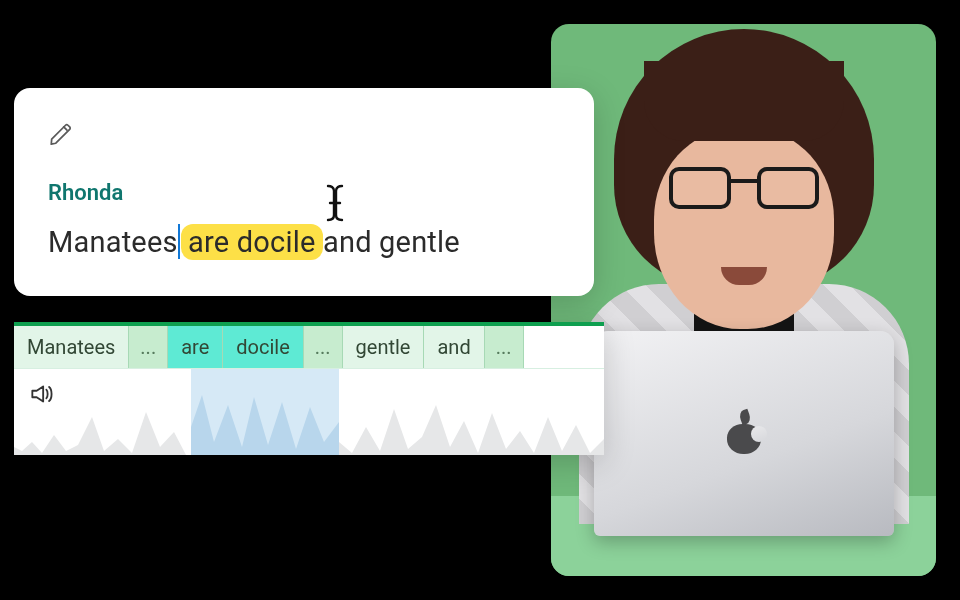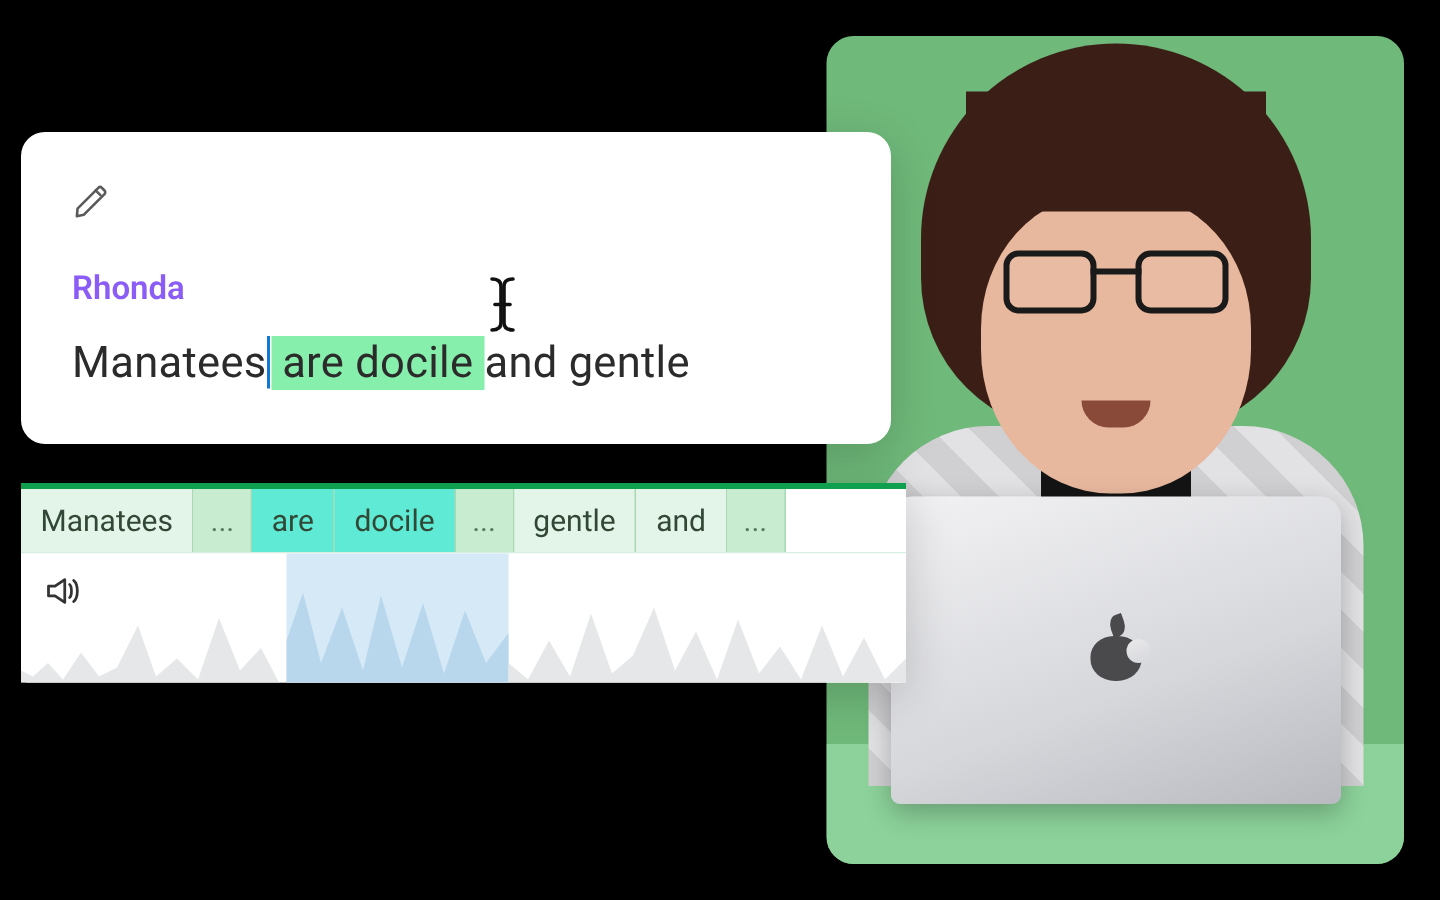--- a/index.html
+++ b/index.html
@@ -141,36 +141,36 @@
       top: 88px;
       width: 580px;
       background: #fff;
       border-radius: 16px;
       box-shadow: 0 8px 32px rgba(0,0,0,0.18);
       padding: 34px 34px 0 34px;
     }
     .pencil-icon { width: 26px; height: 26px; color: #5a5a5a; }
     .speaker-name {
       margin-top: 28px;
-      color: #8b5cf6;
+      color: #0f766e;
       font-size: 22px;
       font-weight: 600;
     }
     .transcript-line {
       margin-top: 18px;
       font-size: 29px;
       color: #2b2b2b;
       line-height: 1.35;
       letter-spacing: 0.2px;
       position: relative;
     }
     .sel-span {
-      background: #86efac;
+      background: #fde047;
       padding: 1px 0;
-      border-radius: 0;
+      border-radius: 12px;
     }
     .caret {
       display: inline-block;
       width: 2px; height: 1.2em;
       background: #1178d6;
       vertical-align: text-bottom;
       margin-right: 1px;
     }
     .ibeam {
       position: absolute;

